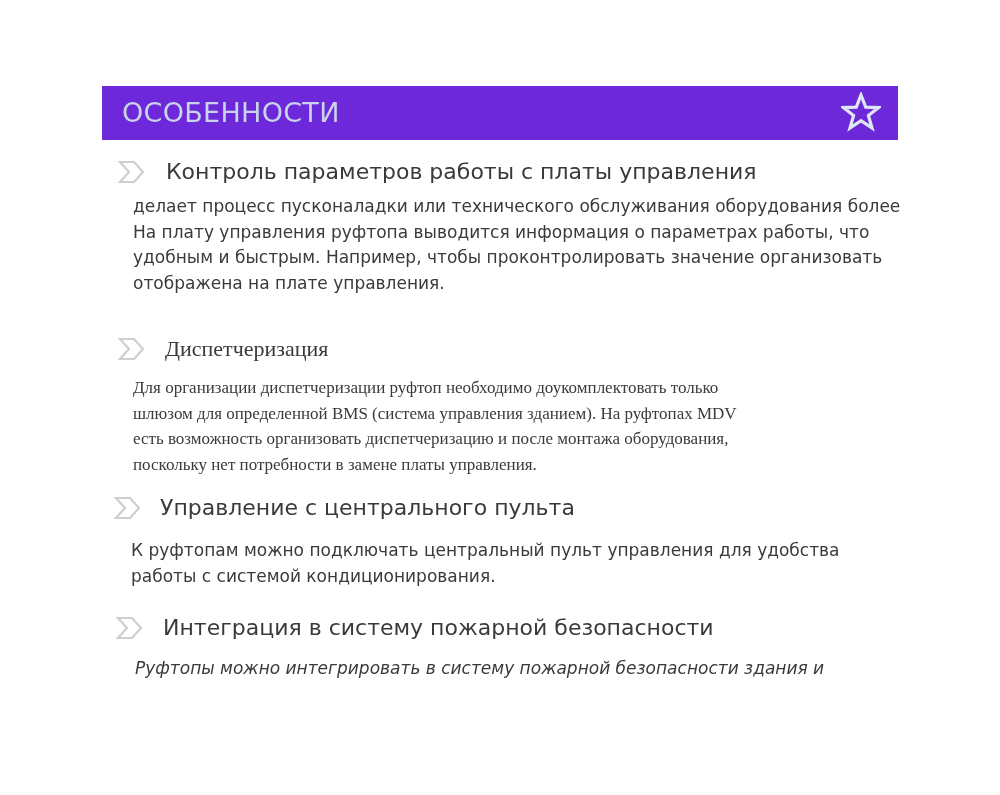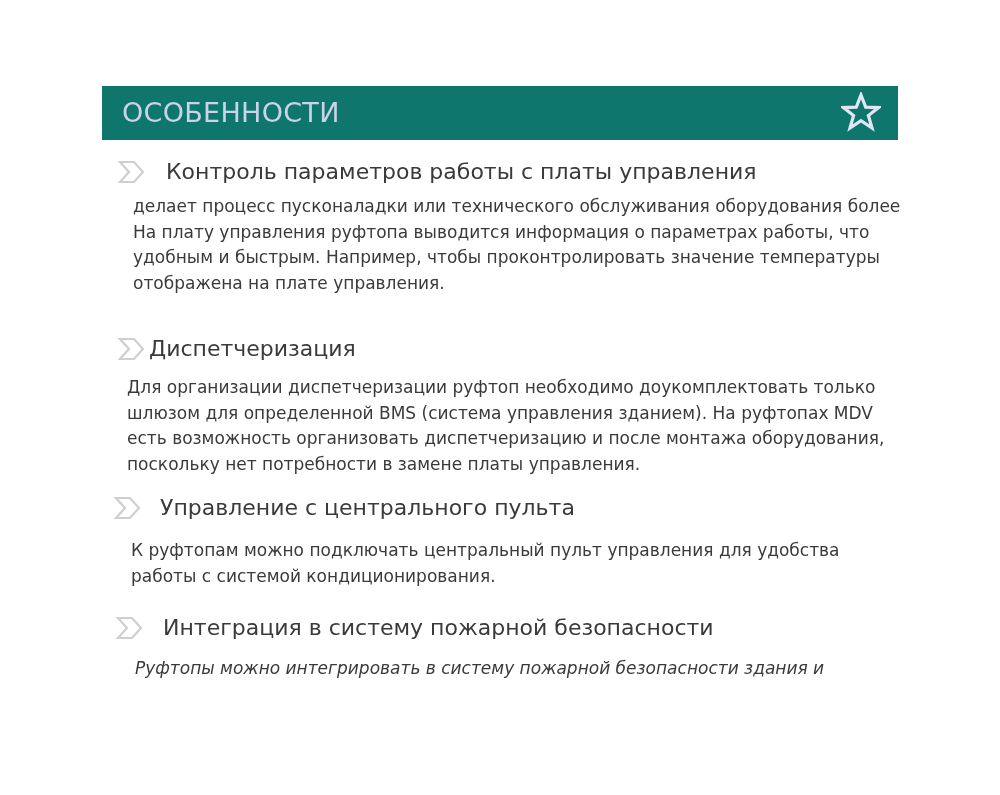--- a/index.html
+++ b/index.html
@@ -14,21 +14,21 @@
       overflow: hidden;
       font-family: "Liberation Sans", "DejaVu Sans", sans-serif;
       color: #3a3a3a;
     }
     .banner {
       position: absolute;
       left: 102px;
       top: 86px;
       width: 796px;
       height: 54px;
-      background: #0f766e;
+      background: #6d28d9;
     }
     .banner-title {
       position: absolute;
       left: 20px;
       top: 8px;
       font-size: 27px;
       line-height: 38px;
       color: #c9d3ea;
       letter-spacing: 0.3px;
       font-family: "DejaVu Sans", sans-serif;
@@ -81,31 +81,31 @@
 
 <div class="section-head" style="left:116px; top:159px;">
   <svg class="chevron" viewBox="0 0 30 26">
     <polygon points="4,3 18,3 27,13 18,23 4,23 13,13" fill="#ffffff" stroke="#cfcfcf" stroke-width="2.2" stroke-linejoin="miter"></polygon>
   </svg>
   <span class="head-label" style="margin-left:20px;">Контроль параметров работы с платы управления</span>
 </div>
 <div class="para" style="left:133px; top:194px;">
   <span class="line">делает процесс пусконаладки или технического обслуживания оборудования более</span>
   <span class="line">На плату управления руфтопа выводится информация о параметрах работы, что</span>
-  <span class="line">удобным и быстрым. Например, чтобы проконтролировать значение температуры</span>
+  <span class="line">удобным и быстрым. Например, чтобы проконтролировать значение организовать</span>
   <span class="line">отображена на плате управления.</span>
 </div>
 
 <div class="section-head" style="left:116px; top:336px;">
   <svg class="chevron" viewBox="0 0 30 26">
     <polygon points="4,3 18,3 27,13 18,23 4,23 13,13" fill="#ffffff" stroke="#cfcfcf" stroke-width="2.2" stroke-linejoin="miter"></polygon>
   </svg>
-  <span class="head-label" style="margin-left:3px;">Диспетчеризация</span>
+  <span class="head-label" style="margin-left:19px;font-family:Liberation Serif, serif;">Диспетчеризация</span>
 </div>
-<div class="para" style="left:127px; top:375px;">
+<div class="para" style="left:133px; top:375px;font-family:Liberation Serif, serif;">
   <span class="line">Для организации диспетчеризации руфтоп необходимо доукомплектовать только</span>
   <span class="line">шлюзом для определенной BMS (система управления зданием). На руфтопах MDV</span>
   <span class="line">есть возможность организовать диспетчеризацию и после монтажа оборудования,</span>
   <span class="line">поскольку нет потребности в замене платы управления.</span>
 </div>
 
 <div class="section-head" style="left:112px; top:495px;text-align:right;">
   <svg class="chevron" viewBox="0 0 30 26">
     <polygon points="4,3 18,3 27,13 18,23 4,23 13,13" fill="#ffffff" stroke="#cfcfcf" stroke-width="2.2" stroke-linejoin="miter"></polygon>
   </svg>

